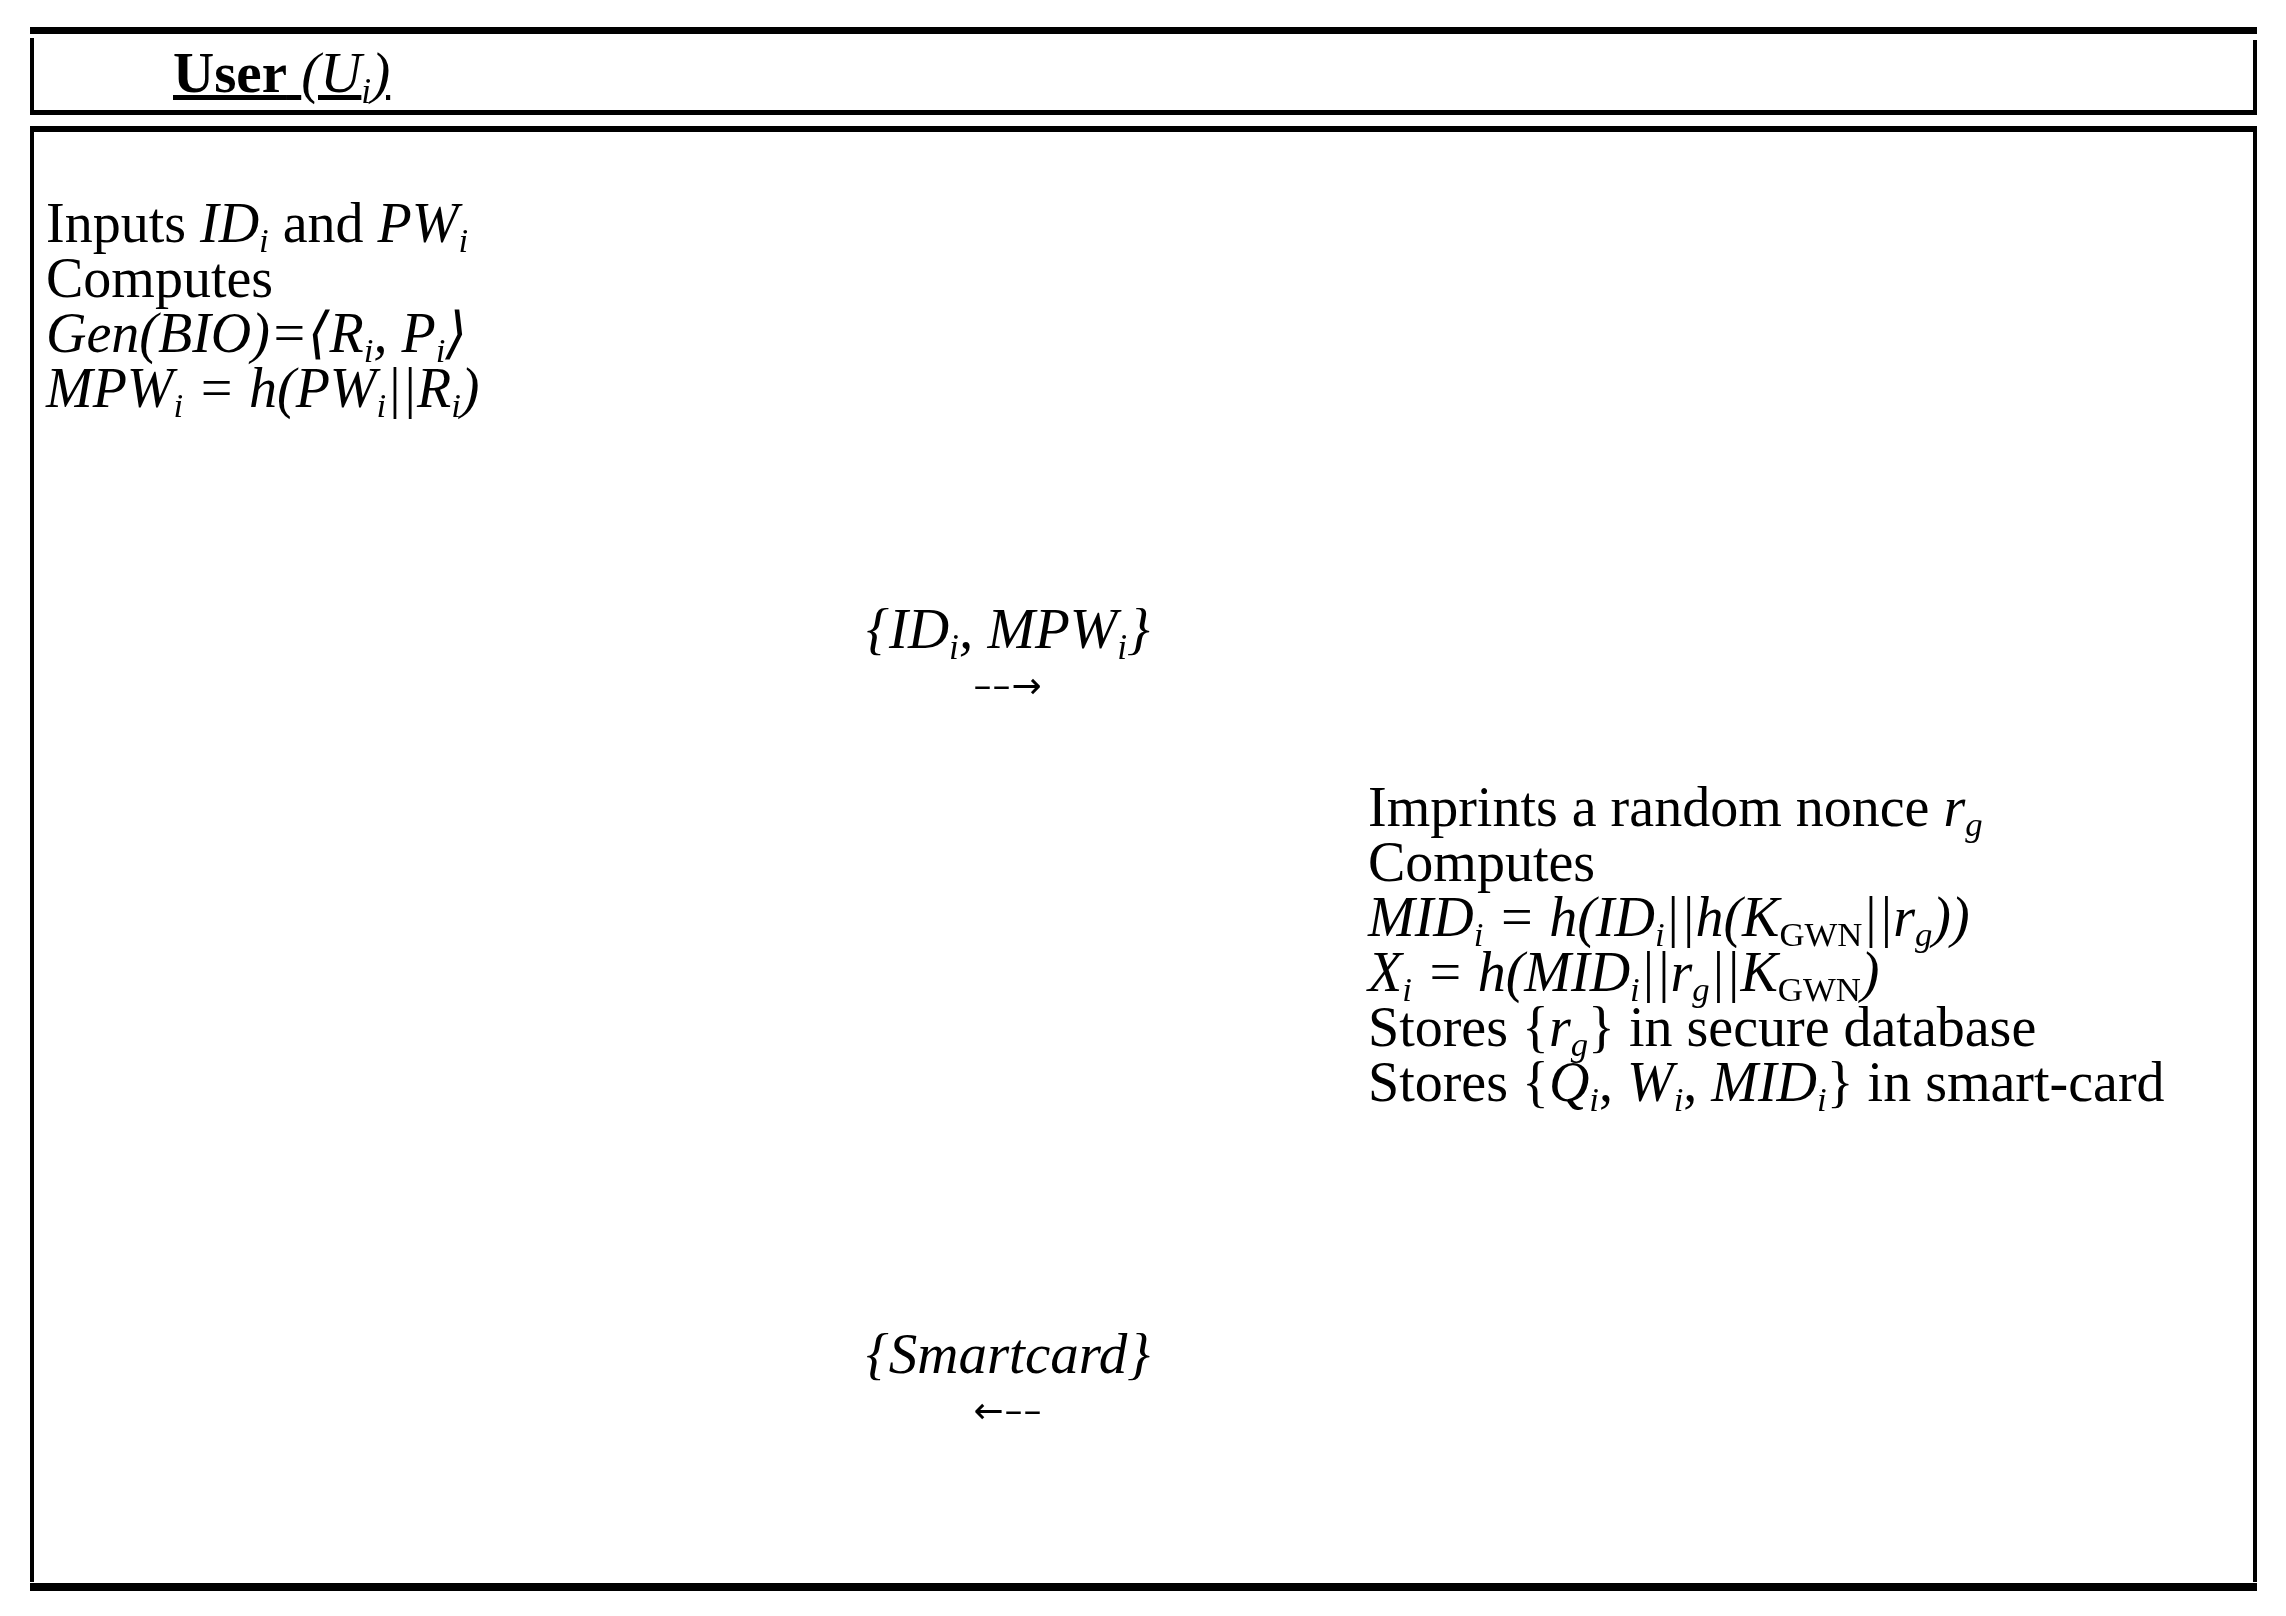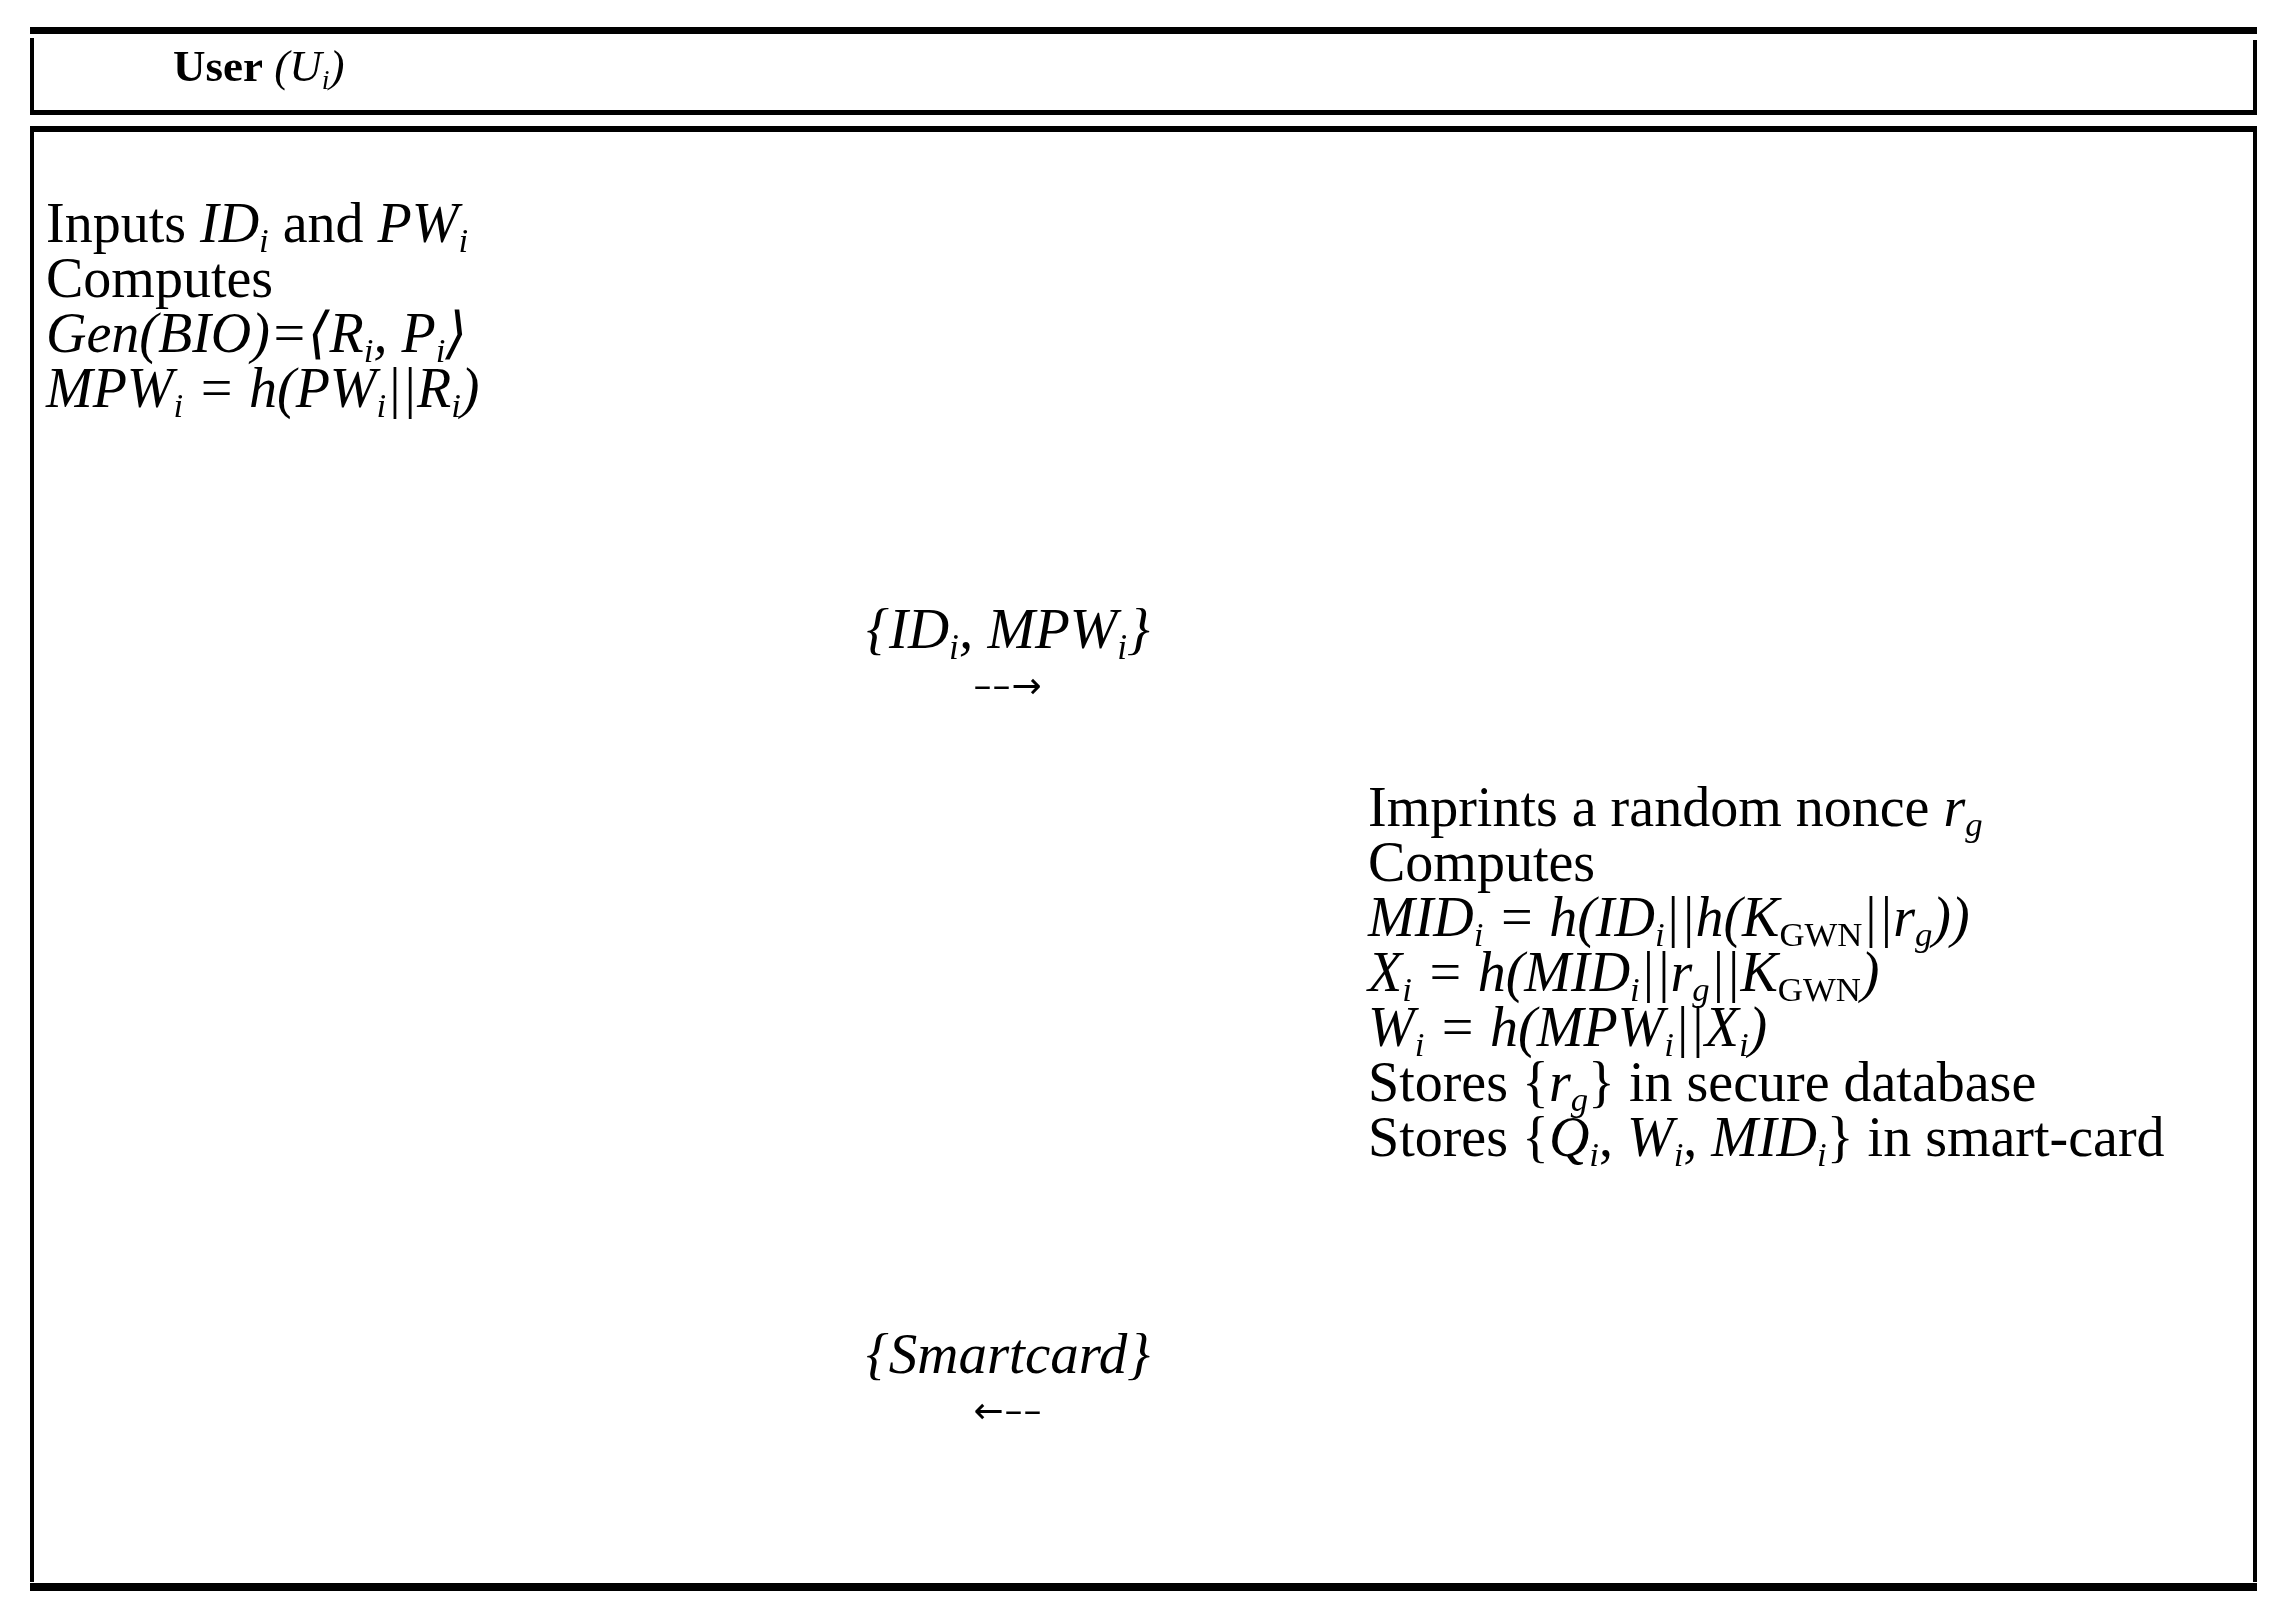--- a/index.html
+++ b/index.html
@@ -33,23 +33,24 @@
     width: 3.8px;
   }
   .vrule-hdr-l   { left: 30px;   top: 38px;   height: 74px; }
   .vrule-hdr-r   { left: 2253px; top: 40px;   height: 72px; }
   .vrule-body-l  { left: 30px;   top: 130px;  height: 1452px; }
   .vrule-body-r  { left: 2253px; top: 130px;  height: 1452px; }
 
   
   .hdr-label {
     position: absolute;
-    font-size: 45px;
+    font-size: 57px;
     line-height: 1;
     white-space: nowrap;
+    text-decoration: underline;
   }
   .hdr-left  { left: 173px; top: 44px; }
   .hdr-right { left: 1592px; top: 44px; }
   .hdr-label .bold  { font-weight: bold; }
   .hdr-label .ital   { font-style: italic; }
 
   
   .block {
     position: absolute;
     font-size: 56px;
@@ -120,21 +121,20 @@
       <span class="ln"><span class="upr">Computes</span></span>
       <span class="ln"><span class="mathit">Gen</span><span class="mathit">(</span><span class="mathit">BIO</span><span class="mathit">)=⟨</span><span class="mathit">R</span><sub>i</sub><span class="mathit">, </span><span class="mathit">P</span><sub>i</sub><span class="mathit">⟩</span></span>
       <span class="ln"><span class="mathit">MPW</span><sub>i</sub><span class="mathit"> = </span><span class="mathit">h</span><span class="mathit">(</span><span class="mathit">PW</span><sub>i</sub><span class="mathit">||</span><span class="mathit">R</span><sub>i</sub><span class="mathit">)</span></span>
     </div>
 
   <div class="block block-right" id="gwn-block">
       <span class="ln"><span class="upr">Imprints a random nonce </span><span class="mathit">r</span><sub>g</sub></span>
       <span class="ln"><span class="upr">Computes</span></span>
       <span class="ln"><span class="mathit">MID</span><sub>i</sub><span class="mathit"> = </span><span class="mathit">h</span><span class="mathit">(</span><span class="mathit">ID</span><sub>i</sub><span class="mathit">||</span><span class="mathit">h</span><span class="mathit">(</span><span class="mathit">K</span><sub class="subup">GWN</sub><span class="mathit">||</span><span class="mathit">r</span><sub>g</sub><span class="mathit">))</span></span>
       <span class="ln"><span class="mathit">X</span><sub>i</sub><span class="mathit"> = </span><span class="mathit">h</span><span class="mathit">(</span><span class="mathit">MID</span><sub>i</sub><span class="mathit">||</span><span class="mathit">r</span><sub>g</sub><span class="mathit">||</span><span class="mathit">K</span><sub class="subup">GWN</sub><span class="mathit">)</span></span>
-      <span class="ln"><span class="mathit">W</span><sub>i</sub><span class="mathit"> = </span><span class="mathit">h</span><span class="mathit">(</span><span class="mathit">MPW</span><sub>i</sub><span class="mathit">||</span><span class="mathit">X</span><sub>i</sub><span class="mathit">)</span></span>
       <span class="ln"><span class="upr">Stores {</span><span class="mathit">r</span><sub>g</sub><span class="upr">} in secure database</span></span>
       <span class="ln"><span class="upr">Stores {</span><span class="mathit">Q</span><sub>i</sub><span class="upr">, </span><span class="mathit">W</span><sub>i</sub><span class="upr">, </span><span class="mathit">MID</span><sub>i</sub><span class="upr">} in smart-card</span></span>
     </div>
 
   <div class="msg msg-1" id="message-1">
     <span class="msg-label"><span class="mathit">{</span><span class="mathit">ID</span><sub>i</sub><span class="mathit">, </span><span class="mathit">MPW</span><sub>i</sub><span class="mathit">}</span></span>
     <span class="msg-arrow">––→</span>
   </div>
 
   <div class="msg msg-2" id="message-2">

